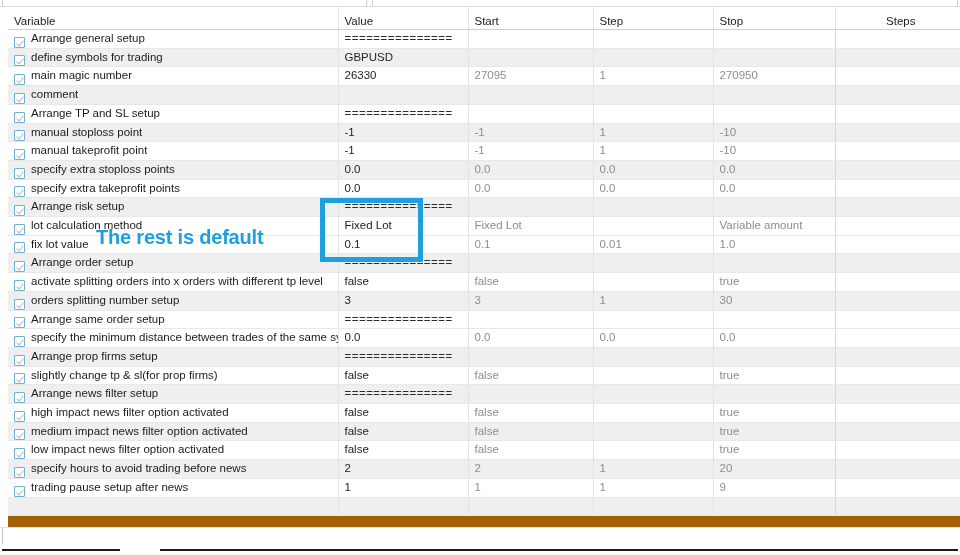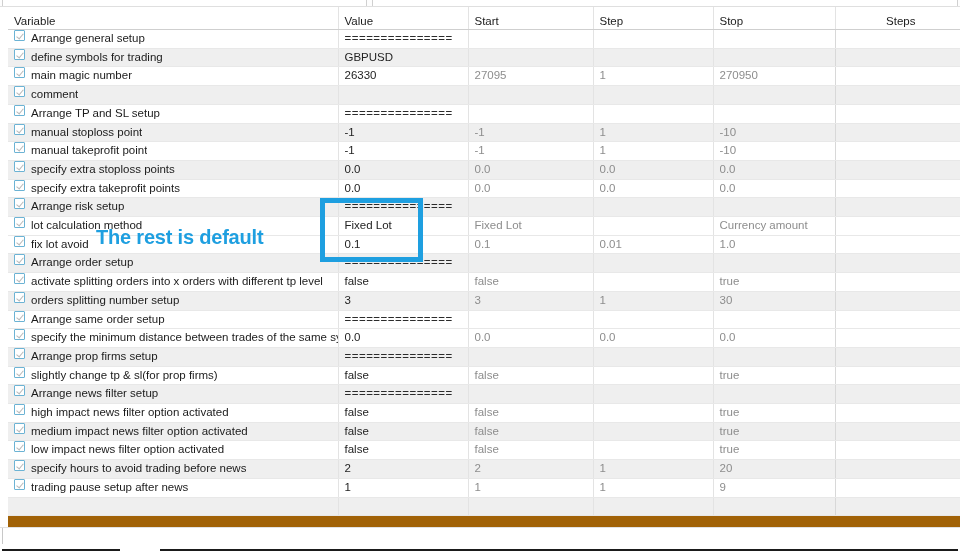--- a/index.html
+++ b/index.html
@@ -96,21 +96,21 @@
   }
   table.params tbody tr.odd  td { background: #ffffff; }
   table.params tbody tr.even td { background: #efefef; }
 
   td.var { padding-left: 4px; color: #1b1b1b; border-bottom-color: #e6e6e6; }
   td.val { color: #232323; border-left: 1px solid #e3e3e3; }
   td.dim { color: #8d8d8d; border-left: 1px solid #e3e3e3; }
   td.steps { border-left: 1px solid #d8d8d8; }
 
   
-  .varwrap { display: flex; align-items: flex-start; }
+  .varwrap { display: flex; align-items: flex-end; }
   .cbox {
     flex: 0 0 auto;
     width: 11px; height: 11px;
     border: 1px solid #6cb3d4;
     background: #ffffff;
     margin-right: 6px;
     position: relative;
     box-sizing: border-box;
     border-radius: 1px;
   }
@@ -345,28 +345,28 @@
           <tr class="odd">
             <td class="var">
               <div class="varwrap">
                 <span class="cbox"></span>
                 <span class="vlabel">lot calculation method</span>
               </div>
             </td>
             <td class="val"><span>Fixed Lot</span></td>
             <td class="dim"><span>Fixed Lot</span></td>
             <td class="dim"><span></span></td>
-            <td class="dim"><span>Currency amount</span></td>
-            <td class="dim steps"><span></span></td>
-          </tr>
-          <tr class="odd">
-            <td class="var">
-              <div class="varwrap">
-                <span class="cbox"></span>
-                <span class="vlabel">fix lot avoid</span>
+            <td class="dim"><span>Variable amount</span></td>
+            <td class="dim steps"><span></span></td>
+          </tr>
+          <tr class="odd">
+            <td class="var">
+              <div class="varwrap">
+                <span class="cbox"></span>
+                <span class="vlabel">fix lot value</span>
               </div>
             </td>
             <td class="val"><span>0.1</span></td>
             <td class="dim"><span>0.1</span></td>
             <td class="dim"><span>0.01</span></td>
             <td class="dim"><span>1.0</span></td>
             <td class="dim steps"><span></span></td>
           </tr>
           <tr class="even">
             <td class="var">

